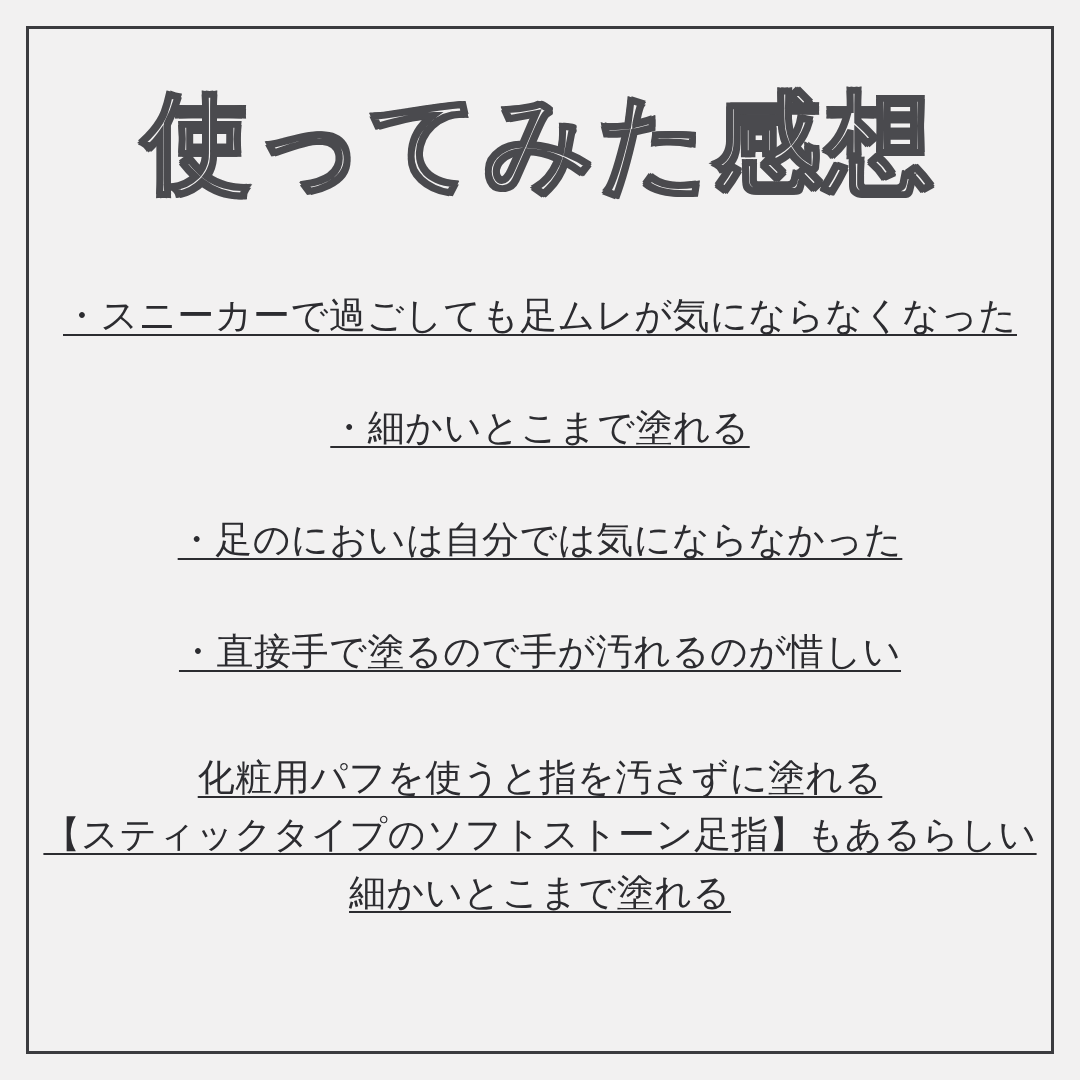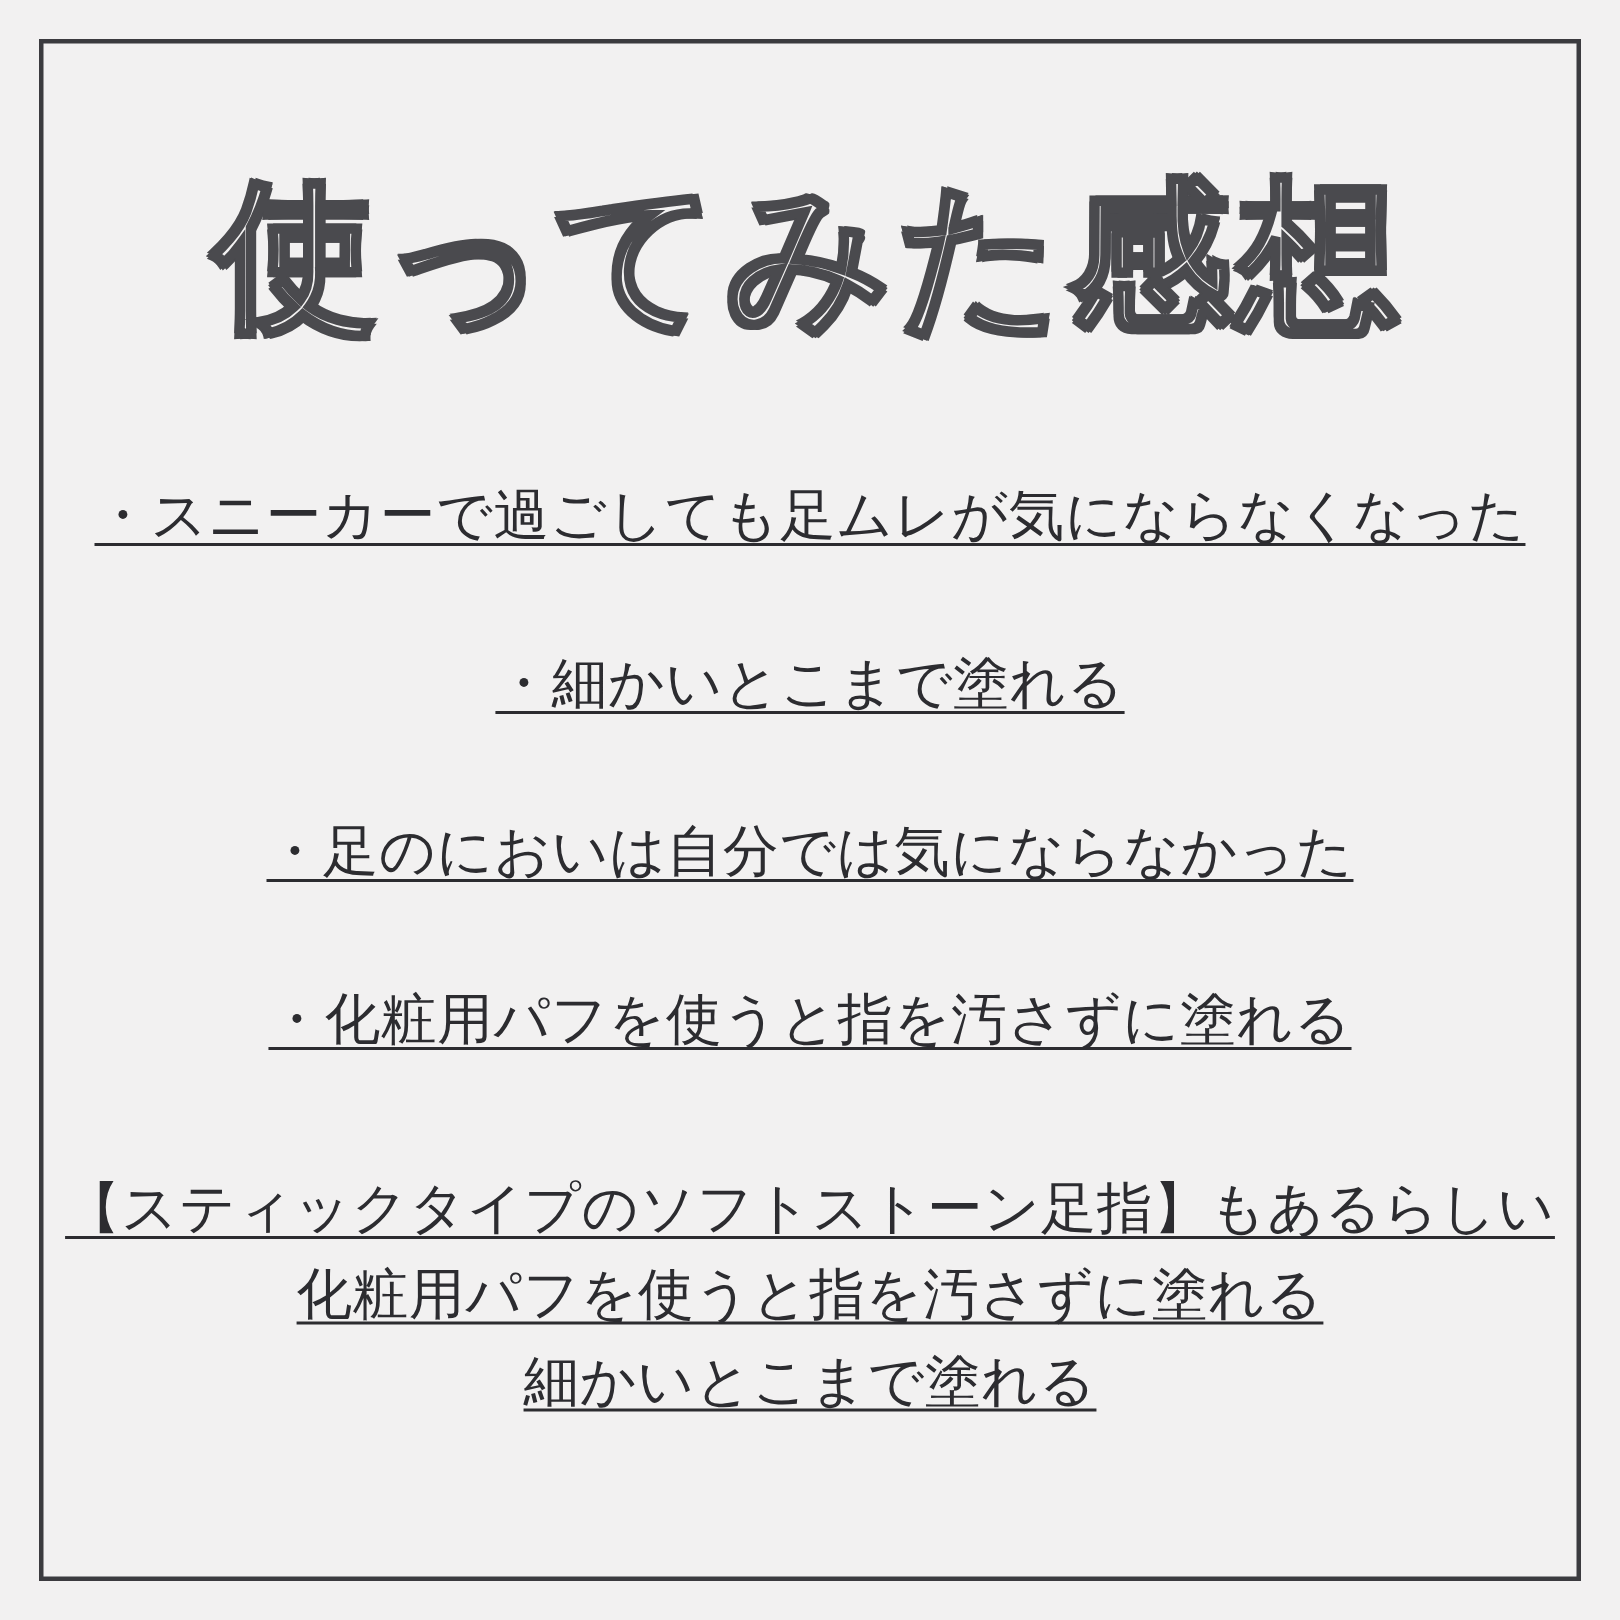--- a/index.html
+++ b/index.html
@@ -12,21 +12,21 @@
     background: #f2f1f1;
     font-family: "Liberation Sans", sans-serif;
     overflow: hidden;
   }
   .poster {
     position: relative;
     width: 1080px;
     height: 1080px;
     background: #f2f1f1;
     box-sizing: border-box;
-    padding: 42px;
+    padding: 14px;
   }
   .frame {
     position: absolute;
     left: 26px;
     top: 26px;
     right: 26px;
     bottom: 26px;
     border: 3px solid #3b3b3f;
     box-sizing: border-box;
   }
@@ -96,23 +96,23 @@
 <div class="poster">
   <div class="frame"></div>
   <div class="content">
 
     <div class="title">使ってみた感想</div>
 
     <div class="points">
       <div class="point">・スニーカーで過ごしても足ムレが気にならなくなった</div>
       <div class="point">・細かいとこまで塗れる</div>
       <div class="point">・足のにおいは自分では気にならなかった</div>
-      <div class="point">・化粧用パフを使うと指を汚さずに塗れる</div>
+      <div class="point">・直接手で塗るので手が汚れるのが惜しい</div>
     </div>
 
     <div class="note">
+      <div class="note-line">化粧用パフを使うと指を汚さずに塗れる</div>
       <div class="note-line">【スティックタイプのソフトストーン足指】もあるらしい</div>
-      <div class="note-line">化粧用パフを使うと指を汚さずに塗れる</div>
       <div class="note-line">細かいとこまで塗れる</div>
     </div>
 
   </div>
 </div>
 
 </body></html>

